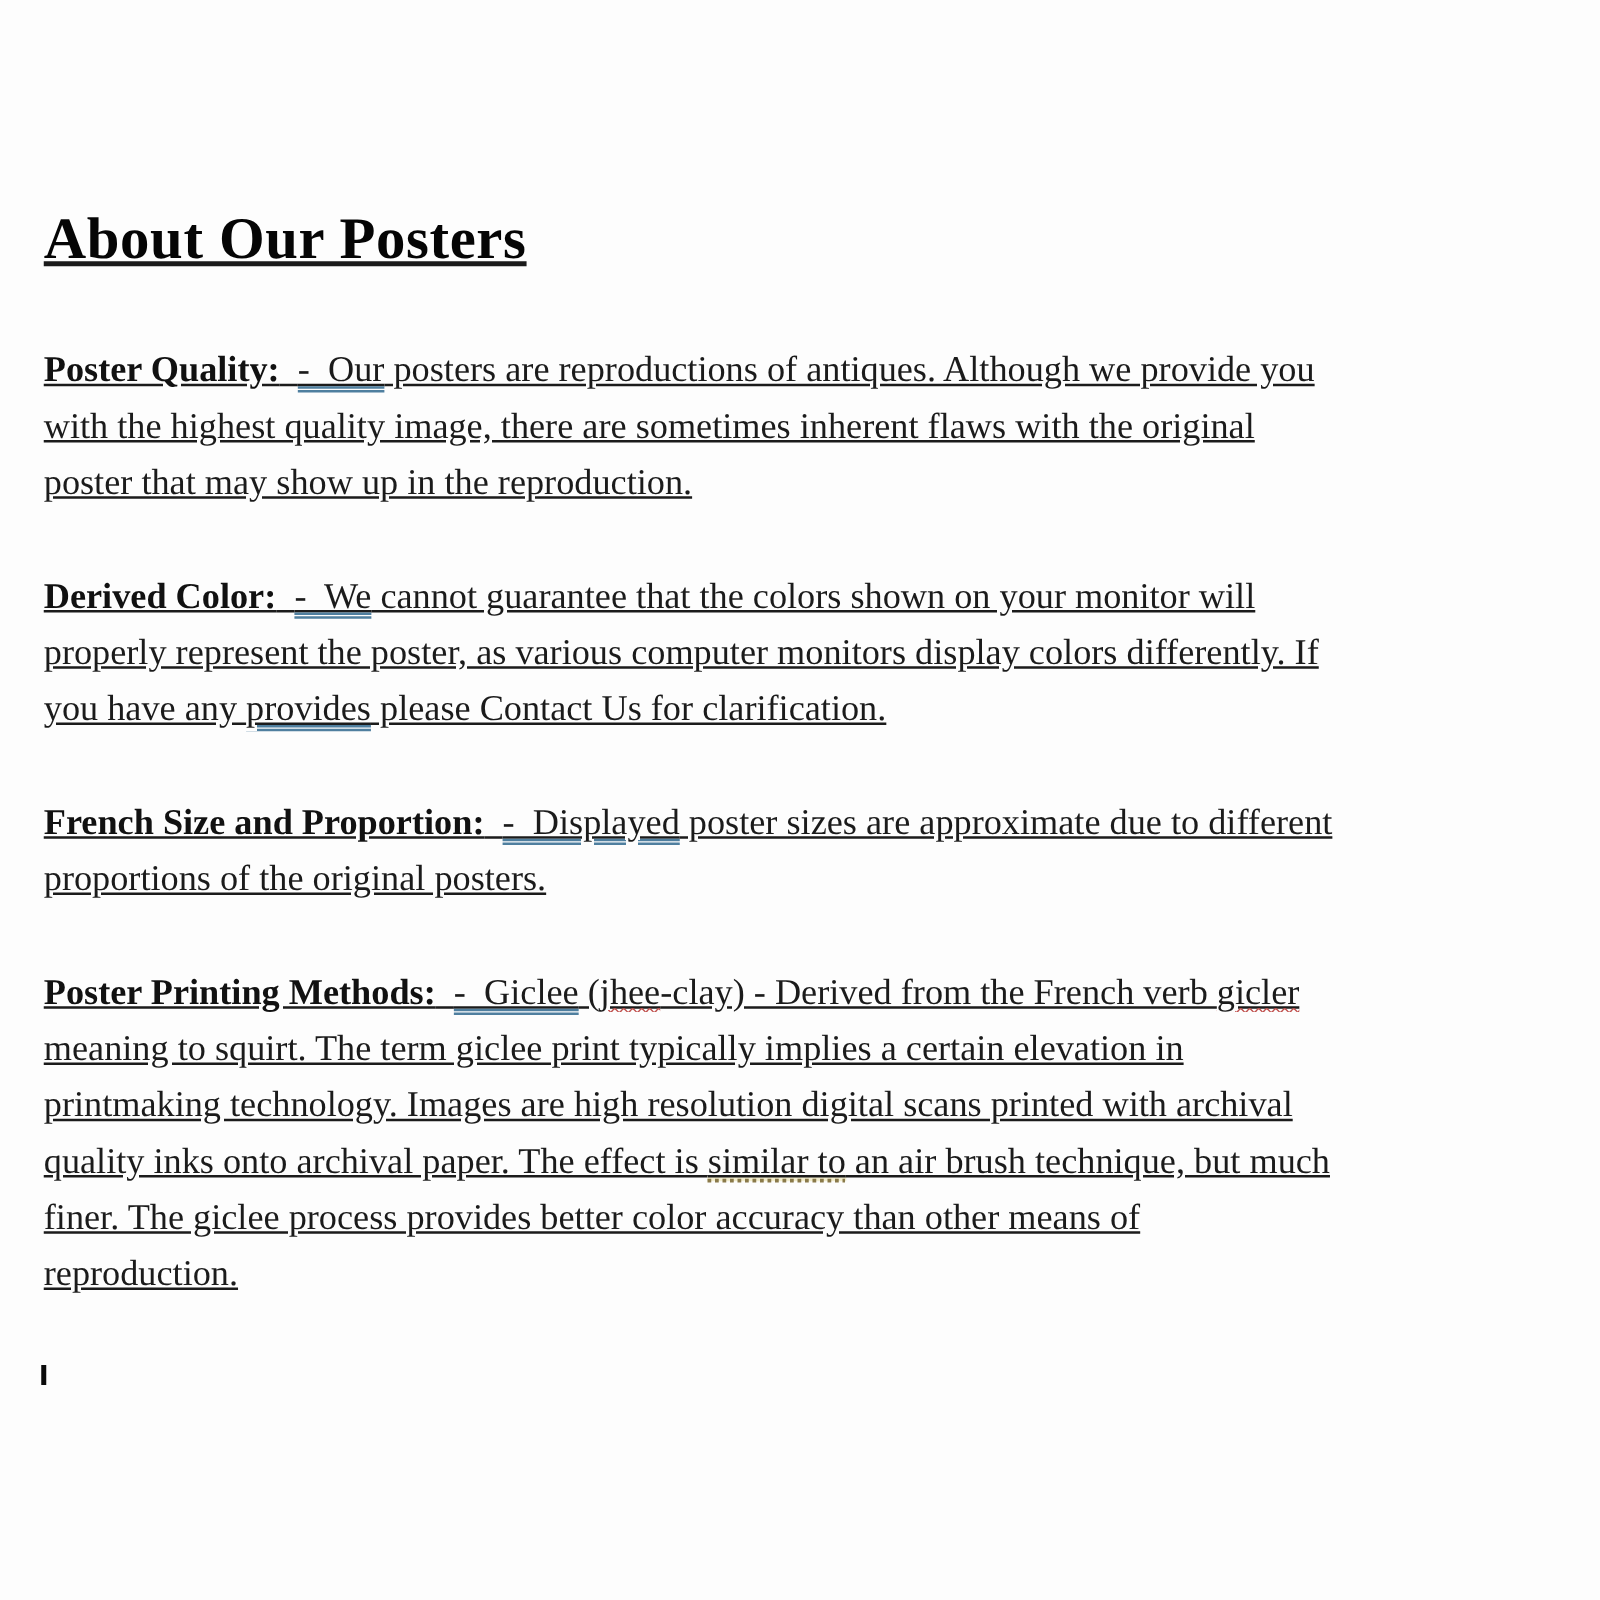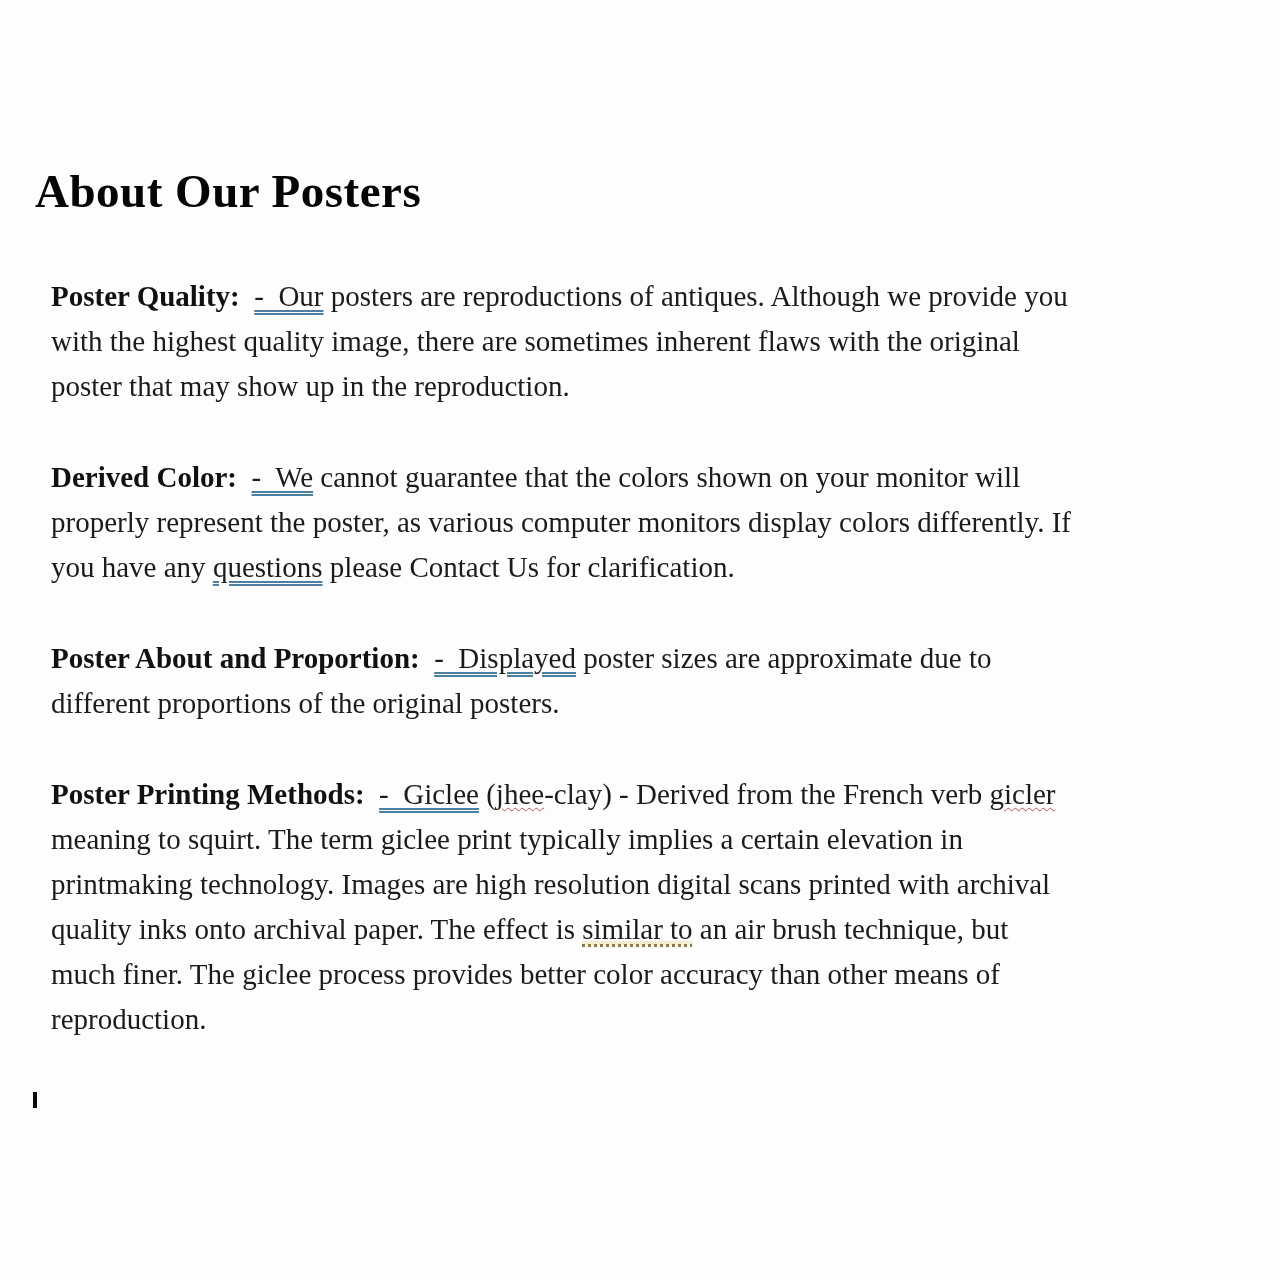--- a/index.html
+++ b/index.html
@@ -12,31 +12,32 @@
     background: #fdfdfd;
     font-family: "Liberation Serif", "DejaVu Serif", serif;
     overflow: hidden;
   }
   .document-page {
     box-sizing: border-box;
     width: 1144px;
     height: 1280px;
     padding: 166px 70px 0 35px;
     color: #1b1b1b;
+    text-decoration: underline;
   }
   .page-title {
     margin: 0 0 56px 0;
     font-size: 47px;
     font-weight: bold;
     color: #050505;
     letter-spacing: 0.5px;
     line-height: 1.1;
   }
   .para {
-    margin: 0 0 46px 16px;
+    margin: 0 0 46px 0;
     font-size: 29px;
     line-height: 45px;
     max-width: 1175px;
   }
   .bold {
     font-weight: bold;
     color: #111;
   }
   .dunder {
     text-decoration: underline double;
@@ -65,18 +66,18 @@
     background: #0a0a0a;
   }
 </style>
 </head>
 <body style="background: rgb(253, 253, 253);">
 
 <div class="document-page">
   <h1 class="page-title">About Our Posters</h1>
   <div>
       <p class="para"><span class="bold">Poster Quality:</span><span>&nbsp; </span><span class="dunder">-&nbsp; Our</span><span> posters are reproductions of antiques. Although we provide you with the highest quality image, there are sometimes inherent flaws with the original poster that may show up in the reproduction.</span></p>
-      <p class="para"><span class="bold">Derived Color:</span><span>&nbsp; </span><span class="dunder">-&nbsp; We</span><span> cannot guarantee that the colors shown on your monitor will properly represent the poster, as various computer monitors display colors differently. If you have any </span><span class="dunder">questions</span><span> please Contact Us for clarification.</span></p>
-      <p class="para"><span class="bold">Poster About and Proportion:</span><span>&nbsp; </span><span class="dunder">-&nbsp; Displayed</span><span> poster sizes are approximate due to different proportions of the original posters.</span></p>
+      <p class="para"><span class="bold">Derived Color:</span><span>&nbsp; </span><span class="dunder">-&nbsp; We</span><span> cannot guarantee that the colors shown on your monitor will properly represent the poster, as various computer monitors display colors differently. If you have any </span><span class="dunder">provides</span><span> please Contact Us for clarification.</span></p>
+      <p class="para"><span class="bold">French Size and Proportion:</span><span>&nbsp; </span><span class="dunder">-&nbsp; Displayed</span><span> poster sizes are approximate due to different proportions of the original posters.</span></p>
       <p class="para"><span class="bold">Poster Printing Methods:</span><span>&nbsp; </span><span class="dunder">-&nbsp; Giclee</span><span> (</span><span class="wavy">jhee</span><span>-clay) - Derived from the French verb </span><span class="wavy">gicler</span><span> meaning to squirt. The term giclee print typically implies a certain elevation in printmaking technology. Images are high resolution digital scans printed with archival quality inks onto archival paper. The effect is </span><span class="dotted">similar to</span><span> an air brush technique, but much finer. The giclee process provides better color accuracy than other means of reproduction.</span></p>
     </div>
   <div class="text-cursor" style="display: block;"></div>
 </div>
 
 </body></html>

